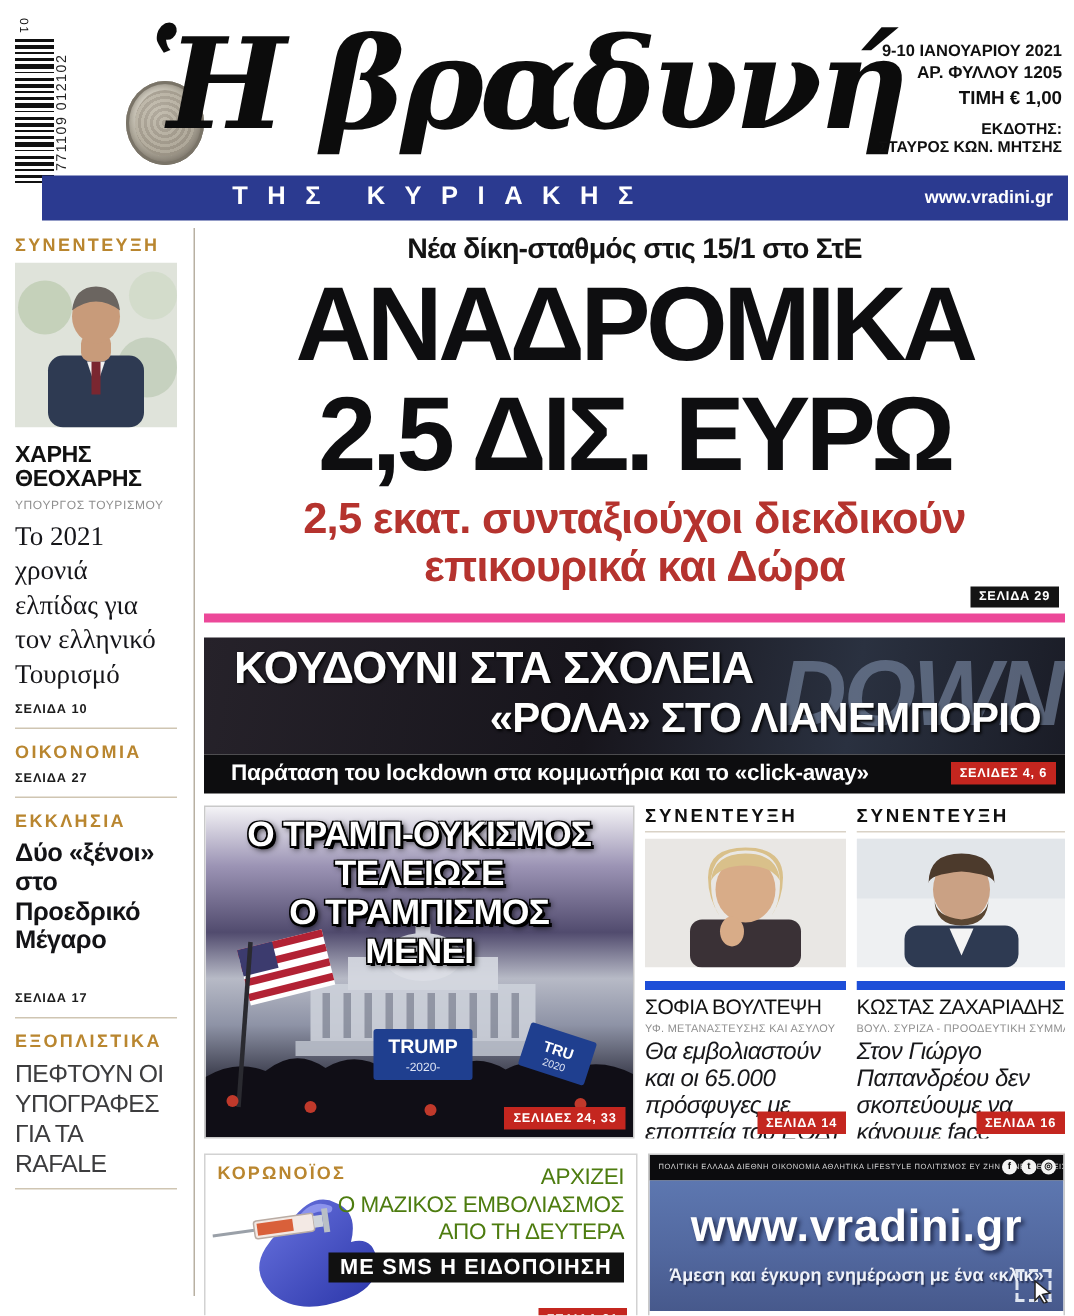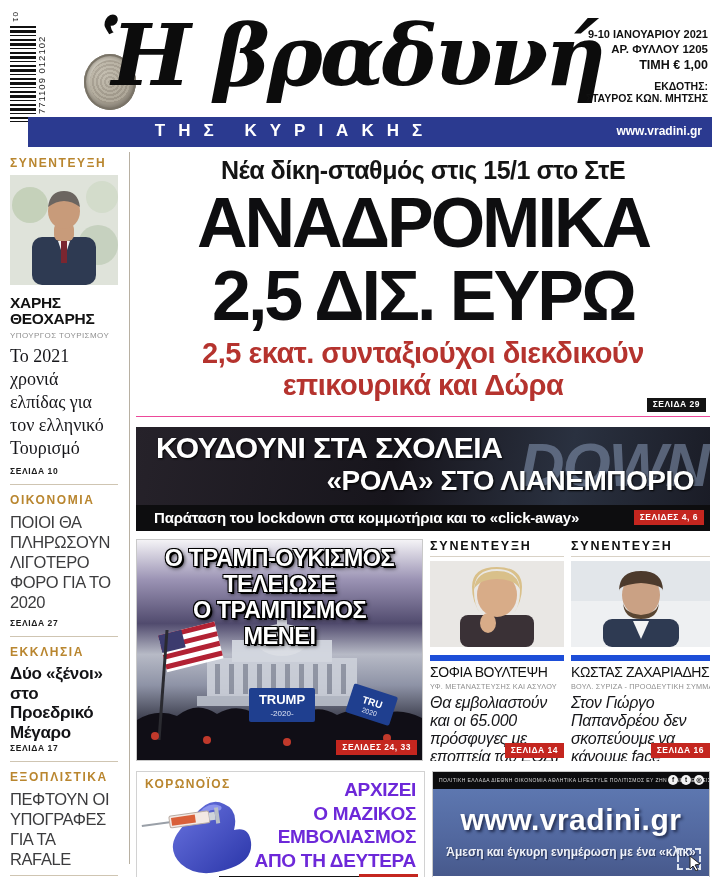--- a/index.html
+++ b/index.html
@@ -35,30 +35,30 @@
 
   
   .v-divider { position:absolute; left:129px; top:152px; width:1px; height:712px; background:#b8b0a2; }
   .sidebar { position:absolute; left:0; top:152px; width:126px; padding:4px 8px 0 10px; }
   .sb-label { color:#b9862f; font-weight:bold; font-size:12px; letter-spacing:1.6px; margin-bottom:5px; }
   .sb-photo { width:108px; height:110px; margin-bottom:6px; }
   .sb-name { font-size:15.5px; font-weight:800; line-height:1.05; letter-spacing:-0.3px; margin-bottom:3px; }
   .sb-role { font-size:8px; color:#8f8f8f; letter-spacing:.4px; margin-bottom:5px; }
   .sb-title-serif { font-family:Liberation Serif, serif; font-size:18px; line-height:1.28; color:#16161a; margin-bottom:6px; }
   .sb-title-light { font-size:16.5px; font-weight:400; line-height:1.22; color:#3c3c3e; letter-spacing:-0.4px; margin-bottom:6px; }
-  .sb-title-bold { font-size:17px; font-weight:800; line-height:1.15; color:#131316; letter-spacing:-0.3px; margin-bottom:0; }
+  .sb-title-bold { font-size:17px; font-weight:800; line-height:1.15; color:#131316; letter-spacing:-0.3px; margin-bottom:23px; }
   .sb-page { font-size:8.5px; font-weight:bold; letter-spacing:.6px; color:#1c1c1c; padding-bottom:8px; }
   .sb-sec { border-bottom:1px solid #cfc5b2; margin-bottom:8px; }
   .sb-sec:last-child { border-bottom:1px solid #cfc5b2; }
 
   
   .main { position:absolute; left:136px; top:152px; width:574px; }
-  .kicker { text-align:center; font-size:25px; font-weight:800; letter-spacing:-0.5px; color:#141414; margin-top:4px; }
+  .kicker { text-align:center; font-size:19px; font-weight:800; letter-spacing:-0.5px; color:#141414; margin-top:4px; }
   .headline { text-align:center; font-weight:800; font-size:70px; line-height:0.98; letter-spacing:-3px; color:#0e0e10; margin-top:4px; }
-  .subhead { position:relative; text-align:center; color:#b5332e; font-weight:800; font-size:29px; line-height:1.1; letter-spacing:-0.5px; margin-top:8px; padding-bottom:14px; border-bottom:1px solid #ec4899; }
+  .subhead { position:relative; text-align:center; color:#b5332e; font-weight:800; font-size:29px; line-height:1.1; letter-spacing:-0.5px; margin-top:8px; padding-bottom:14px; border-bottom:6px solid #ec4899; }
   .badge { display:inline-block; background:#c4261f; color:#fff; font-size:8.5px; font-weight:bold; letter-spacing:.5px; padding:2.5px 6px; }
   .badge.black { background:#141414; }
   .subhead .badge { position:absolute; right:4px; bottom:4px; }
 
   .lockdown { position:relative; margin-top:10px; height:78px; background:linear-gradient(100deg,#26222a 0%, #17151c 45%, #2a3140 75%, #1a1c26 100%); overflow:hidden; }
   .lockdown-mark { position:absolute; right:2px; top:2px; font-size:62px; font-weight:900; font-style:italic; color:#8798b5; opacity:.55; letter-spacing:-2px; }
   .lockdown-l1 { position:relative; padding:4px 0 0 20px; color:#fff; font-weight:800; font-size:30px; letter-spacing:-0.5px; text-shadow:1px 1px 2px #000; }
   .lockdown-l2 { position:relative; text-align:right; padding-right:16px; color:#fff; font-weight:800; font-size:28px; letter-spacing:-0.5px; text-shadow:1px 1px 2px #000; }
   .lockdown-strap { position:relative; height:26px; background:#0d0d0f; color:#fff; }
   .lockdown-strap .strap-text { position:absolute; left:18px; top:4px; font-size:15px; font-weight:700; letter-spacing:-0.2px; }
@@ -77,21 +77,21 @@
   .iv-name { font-size:14px; font-weight:400; letter-spacing:-0.4px; white-space:nowrap; border-top:6px solid #1d4ed8; padding-top:3px; }
   .iv-role { font-size:7.3px; color:#8f8f8f; letter-spacing:.2px; white-space:nowrap; margin:2px 0 3px; }
   .iv-quote { font-style:italic; font-size:16px; line-height:1.13; color:#17171a; letter-spacing:-0.3px; }
   .iv-col .badge { position:absolute; right:0; bottom:3px; }
 
   .bottomrow { display:grid; grid-template-columns:289px 278px; column-gap:7px; margin-top:10px; height:124px; }
   .covid-box { position:relative; border:1px solid #d2d2d2; background:#fff; overflow:hidden; }
   .covid-label { position:absolute; left:8px; top:5px; color:#b9862f; font-weight:bold; font-size:12px; letter-spacing:1.4px; }
   .covid-art { position:absolute; left:2px; top:14px; width:130px; height:90px; }
   .covid-text { position:absolute; right:8px; top:6px; width:200px; text-align:right; }
-  .covid-line { font-size:19px; font-weight:700; color:#6d28d9; letter-spacing:-0.3px; line-height:1.25; }
+  .covid-line { font-size:15px; font-weight:400; color:#4d7c0f; letter-spacing:-0.3px; line-height:1.25; }
   .covid-bar { display:inline-block; background:#111; color:#fff; font-size:14.5px; font-weight:800; letter-spacing:.8px; padding:2px 8px; margin-top:3px; }
   .covid-box .badge { position:absolute; right:6px; bottom:5px; }
 
   .promo-box { position:relative; border:1px solid #c9c9c9; overflow:hidden; }
   .promo-menu { position:relative; height:17px; background:#0c0c0e; color:#d8d8d8; font-size:5px; letter-spacing:.4px; line-height:17px; padding-left:6px; white-space:nowrap; }
   .promo-social { position:absolute; right:5px; top:3px; display:flex; gap:3px; }
   .social-dot { width:10px; height:10px; border-radius:50%; background:#f2f2f2; color:#111; font-size:6.5px; font-weight:bold; text-align:center; line-height:10px; }
   .promo-body { position:relative; height:87px; background:linear-gradient(180deg,#5d77b0 0%, #52689f 55%, #47598c 100%); text-align:center; }
   .promo-site { padding-top:14px; color:#fff; font-weight:800; font-size:30px; letter-spacing:.5px; text-shadow:2px 2px 3px rgba(10,15,40,.65); }
   .promo-tag { margin-top:8px; color:#eef1f8; font-weight:bold; font-size:12px; text-shadow:1px 1px 1px rgba(10,15,40,.6); }
@@ -143,21 +143,20 @@
         <path d="M38 32 Q40 16 54 16 Q68 16 70 32 Q62 26 54 26 Q46 26 38 32 Z" fill="#6b6560"></path>
       </svg>
       <div class="sb-name">ΧΑΡΗΣ ΘΕΟΧΑΡΗΣ</div>
       <div class="sb-role">ΥΠΟΥΡΓΟΣ ΤΟΥΡΙΣΜΟΥ</div>
       <div class="sb-title-serif">Το 2021 χρονιά ελπίδας για τον ελληνικό Τουρισμό</div>
       <div class="sb-page">ΣΕΛΙΔΑ 10</div>
     </section>
 
     <section class="sb-sec">
       <div class="sb-label">ΟΙΚΟΝΟΜΙΑ</div>
-      <div class="sb-title-light">ΠΟΙΟΙ ΘΑ ΠΛΗΡΩΣΟΥΝ ΛΙΓΟΤΕΡΟ ΦΟΡΟ ΓΙΑ ΤΟ 2020</div>
       <div class="sb-page">ΣΕΛΙΔΑ 27</div>
     </section>
 
     <section class="sb-sec">
       <div class="sb-label">ΕΚΚΛΗΣΙΑ</div>
       <div class="sb-title-bold">Δύο «ξένοι» στο Προεδρικό Μέγαρο</div>
       <div class="sb-page">ΣΕΛΙΔΑ 17</div>
     </section>
 
     <section class="sb-sec">

